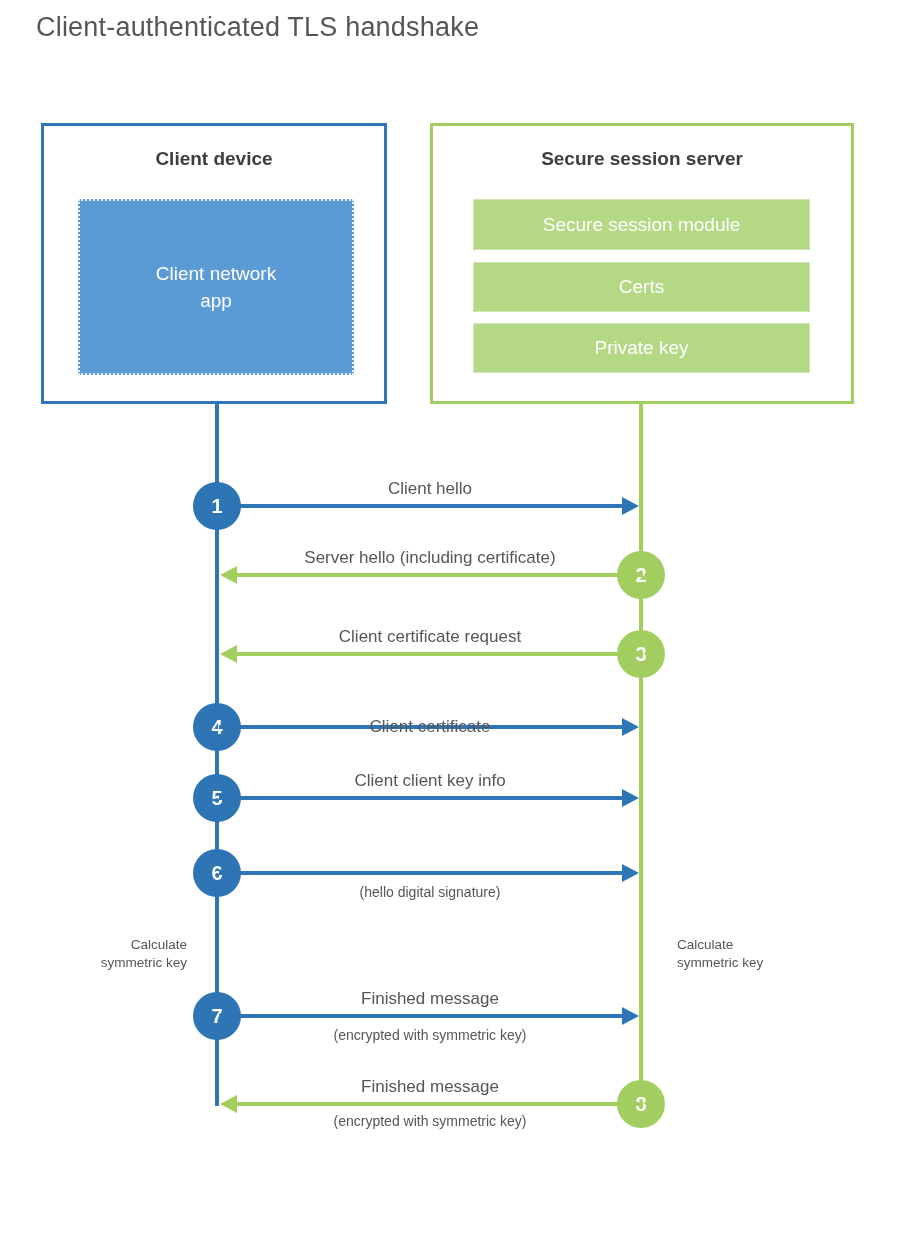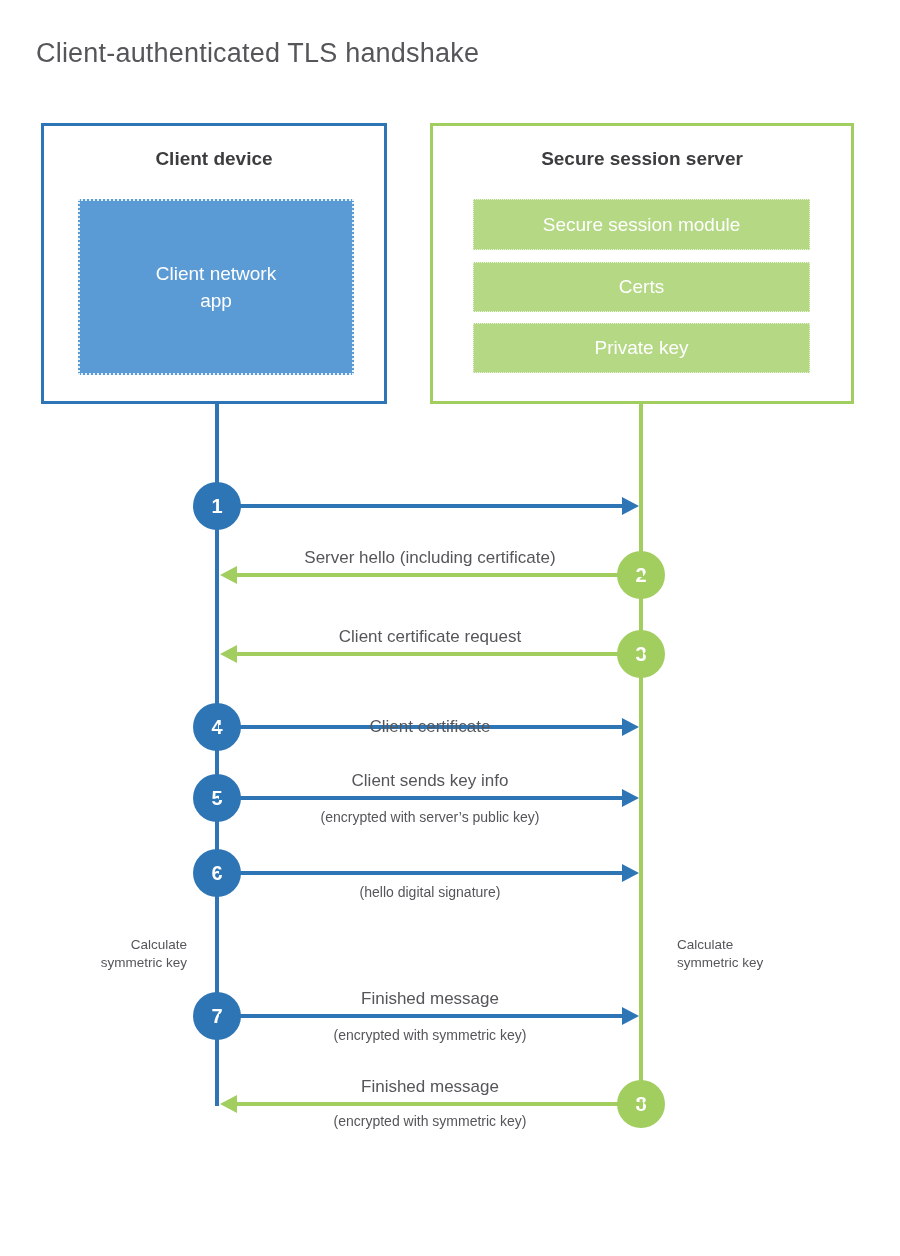--- a/index.html
+++ b/index.html
@@ -3,21 +3,21 @@
 <meta charset="utf-8">
 <style>
   html,body{margin:0;padding:0;background:#fff;}
   #canvas{
     position:relative;width:900px;height:1256px;background:#fff;overflow:hidden;
     font-family:"Liberation Sans","DejaVu Sans",sans-serif;
   }
   .abs{position:absolute;}
   
   .page-title{
-    left:36px;top:38px;font-size:27px;font-weight:300;color:var(--text);
+    left:36px;top:12px;font-size:27px;font-weight:300;color:var(--text);
     letter-spacing:.2px;
   }
   
   .entity{background:#fff;box-sizing:border-box;}
   .entity.blue-border{border:3px solid var(--blue);}
   .entity.green-border{border:3px solid var(--green);}
   .entity-title{
     position:absolute;left:0;right:0;top:22px;text-align:center;
     font-size:19px;font-weight:bold;color:var(--heading);
   }
@@ -94,20 +94,21 @@
   </div>
 
   <div class="lifeline ll-blue" style="left:215px;top:404px;height:702px;"></div>
   <div class="lifeline ll-green" style="left:639px;top:404px;height:700px;"></div>
 
   <div class="circle c-blue" style="left:193px;top:482px;">
       <span>1</span>
     </div>
   <div class="hline hl-blue" style="left:219px;top:504px;width:404px;"></div>
   <div class="ah ah-r" style="left:622px;top:497px;"></div>
+  <div class="mlabel" style="top:479px;">Client hello</div>
 
   <div class="circle c-green" style="left:617px;top:551px;">
       <span>2</span>
     </div>
   <div class="hline hl-green" style="left:236px;top:573px;width:407px;"></div>
   <div class="ah ah-l" style="left:220px;top:566px;"></div>
   <div class="mlabel" style="top:548px;">Server hello (including certificate)</div>
 
   <div class="circle c-green" style="left:617px;top:630px;">
       <span>3</span>
@@ -121,22 +122,21 @@
     </div>
   <div class="hline hl-blue" style="left:219px;top:725px;width:404px;"></div>
   <div class="ah ah-r" style="left:622px;top:718px;"></div>
   <div class="mlabel" style="top:717px;">Client certificate</div>
 
   <div class="circle c-blue" style="left:193px;top:774px;">
       <span>5</span>
     </div>
   <div class="hline hl-blue" style="left:219px;top:796px;width:404px;"></div>
   <div class="ah ah-r" style="left:622px;top:789px;"></div>
-  <div class="mlabel" style="top:771px;">Client sends key info</div>
-  <div class="msub" style="top:809px;">(encrypted with server’s public key)</div>
+  <div class="mlabel" style="top:771px;">Client client key info</div>
 
   <div class="circle c-blue" style="left:193px;top:849px;">
       <span>6</span>
     </div>
   <div class="hline hl-blue" style="left:219px;top:871px;width:404px;"></div>
   <div class="ah ah-r" style="left:622px;top:864px;"></div>
   <div class="msub" style="top:884px;">(hello digital signature)</div>
 
   <div class="circle c-blue" style="left:193px;top:992px;">
       <span>7</span>

